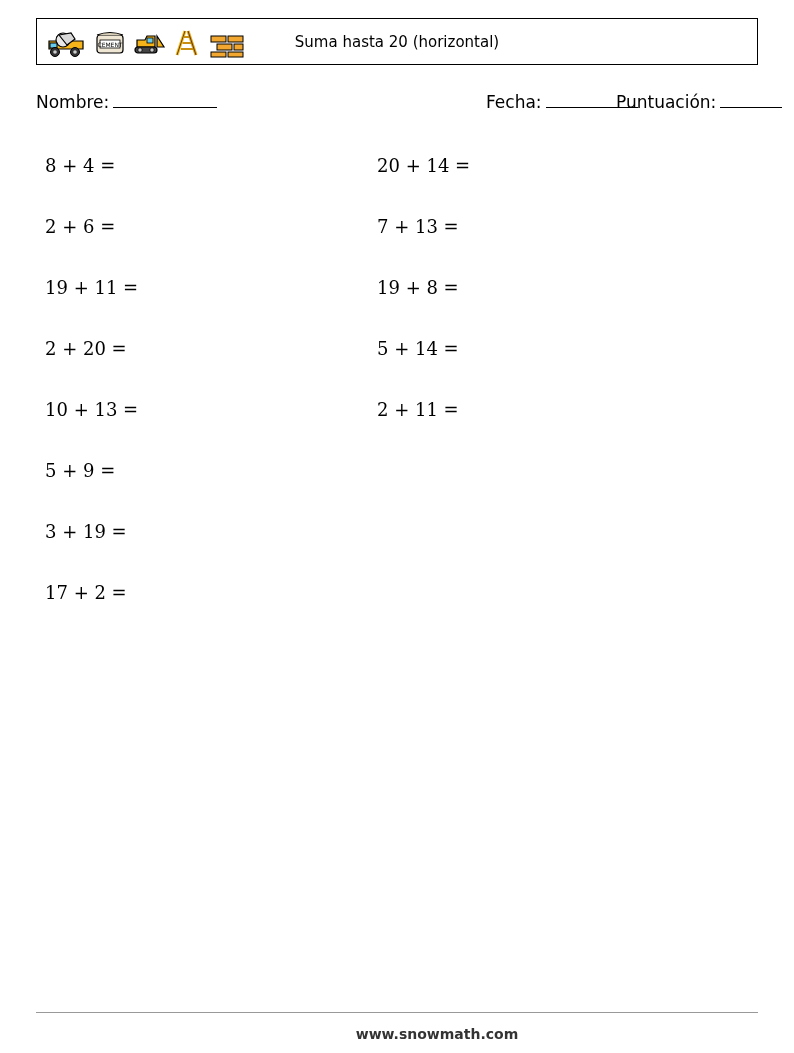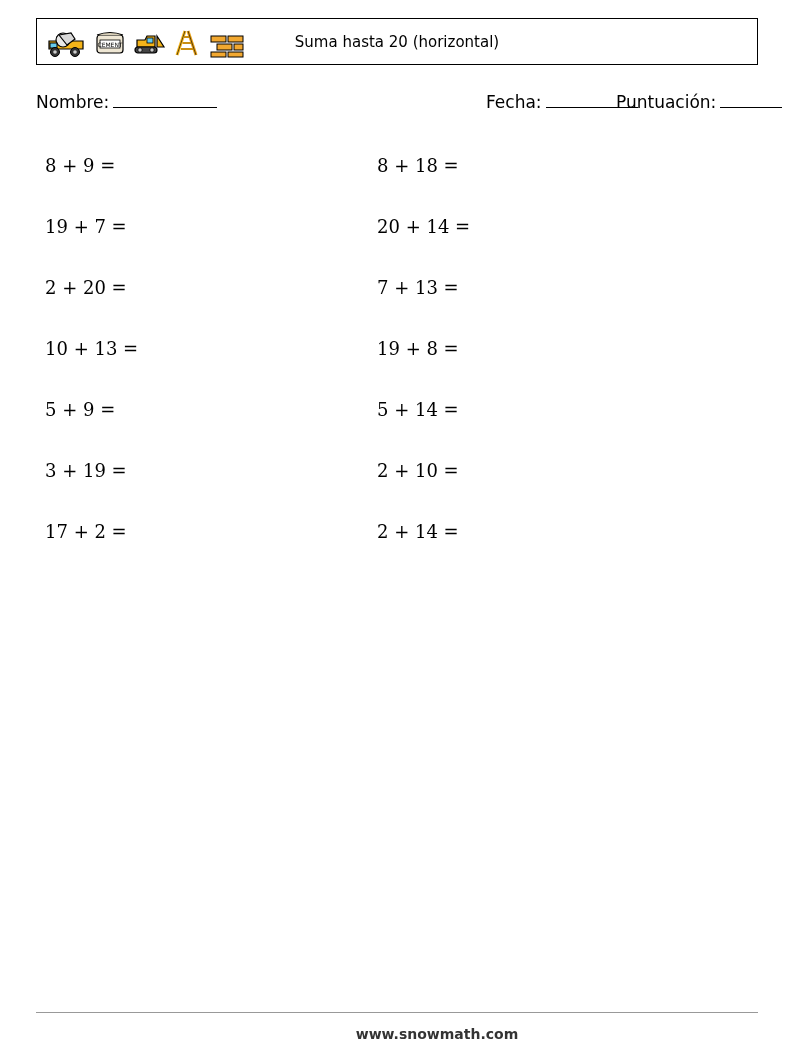--- a/index.html
+++ b/index.html
@@ -217,35 +217,34 @@
     <span class="info-date">
       <span>Fecha:</span><span class="blank-line bl-date"></span>
     </span>
     <span class="info-score">
       <span>Puntuación:</span><span class="blank-line bl-score"></span>
     </span>
   </div>
 
   <div class="problems">
     <div class="prob-col col-left">
-      <div class="prob">8 + 9 =</div>
-      <div class="prob">19 + 7 =</div>
+      <div class="prob">8 + 4 =</div>
+      <div class="prob">2 + 6 =</div>
+      <div class="prob">19 + 11 =</div>
       <div class="prob">2 + 20 =</div>
       <div class="prob">10 + 13 =</div>
       <div class="prob">5 + 9 =</div>
       <div class="prob">3 + 19 =</div>
       <div class="prob">17 + 2 =</div>
     </div>
     <div class="prob-col col-right">
-      <div class="prob">8 + 18 =</div>
       <div class="prob">20 + 14 =</div>
       <div class="prob">7 + 13 =</div>
       <div class="prob">19 + 8 =</div>
       <div class="prob">5 + 14 =</div>
-      <div class="prob">2 + 10 =</div>
-      <div class="prob">2 + 14 =</div>
+      <div class="prob">2 + 11 =</div>
     </div>
   </div>
 
   <div class="footer-rule"></div>
   <div class="footer-text">www.snowmath.com</div>
 
 </div>
 
 </body></html>

